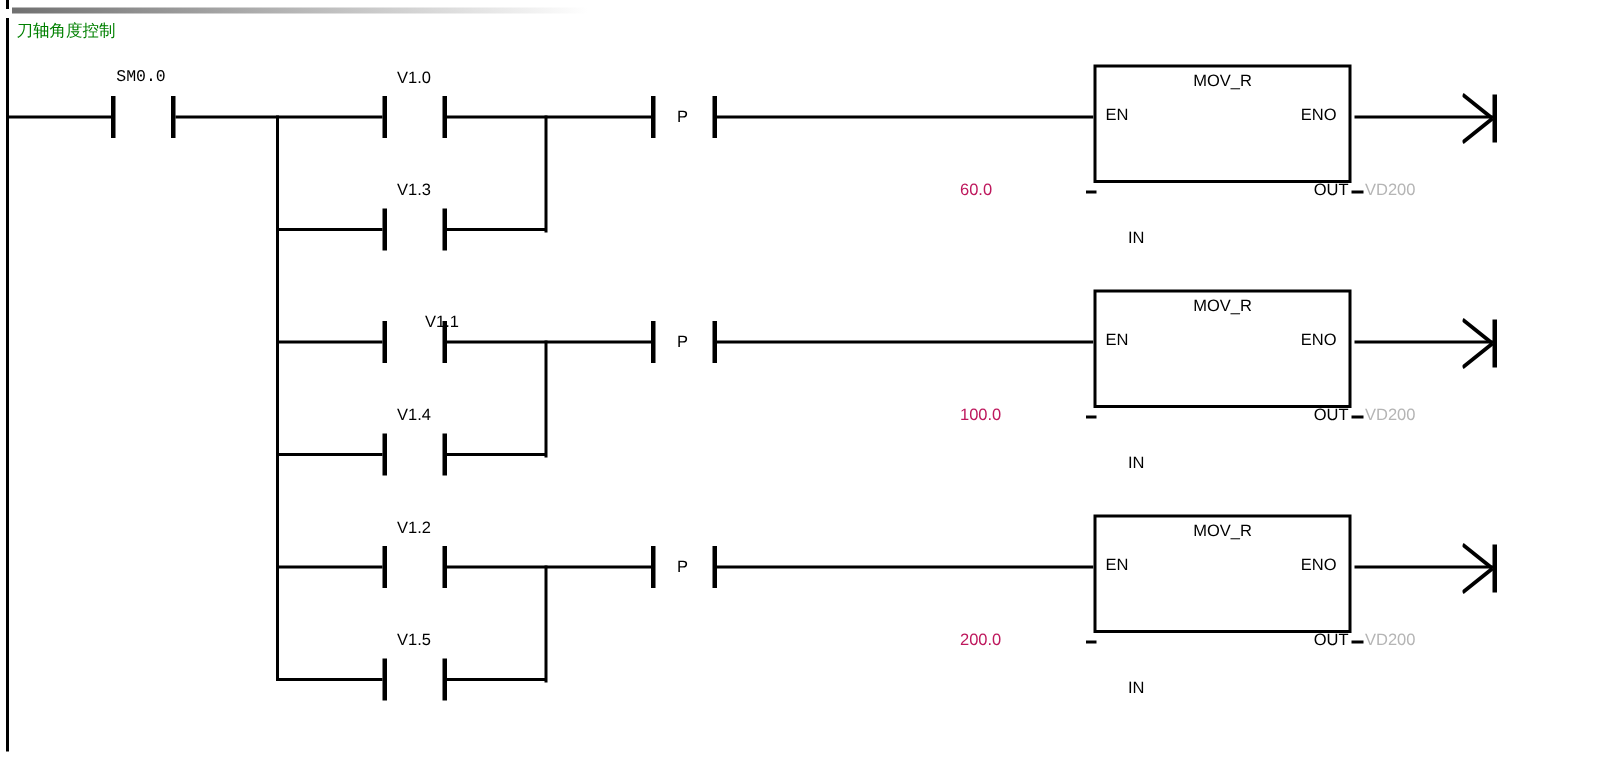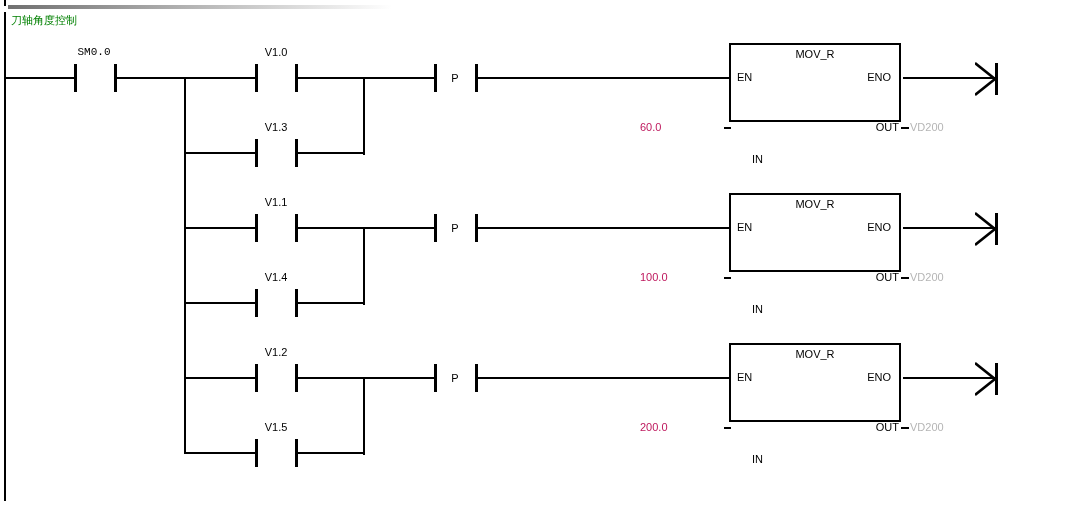--- a/index.html
+++ b/index.html
@@ -85,21 +85,21 @@
 
   <div class="wire-h" style="left:903px;top:77px;width:93px;"></div>
   <svg class="arrow" style="left:975px;top:61px;" viewBox="0 0 24 36">
     <line x1="0" y1="2" x2="20" y2="18" stroke="#000" stroke-width="2.6"></line>
     <line x1="0" y1="34" x2="20" y2="18" stroke="#000" stroke-width="2.6"></line>
     <rect x="20" y="2" width="3" height="32" fill="#000"></rect>
   </svg>
 
   <div class="wire-h" style="left:186px;top:227px;width:69px;"></div>
   <div>
-    <div class="clabel" style="left:246px;top:195px;width:60px;">V1.1</div>
+    <div class="clabel" style="left:246px;top:208px;width:60px;text-align:right;">V1.1</div>
     <div class="cbar" style="left:255px;top:214px;"></div>
     <div class="cbar" style="left:295px;top:214px;"></div>
   </div>
   <div class="wire-h" style="left:298px;top:227px;width:136px;"></div>
   <div class="wire-v" style="left:363px;top:227px;height:78px;"></div>
 
   <div class="wire-h" style="left:186px;top:302px;width:69px;"></div>
   <div>
     <div class="clabel" style="left:246px;top:270px;width:60px;">V1.4</div>
     <div class="cbar" style="left:255px;top:289px;"></div>

